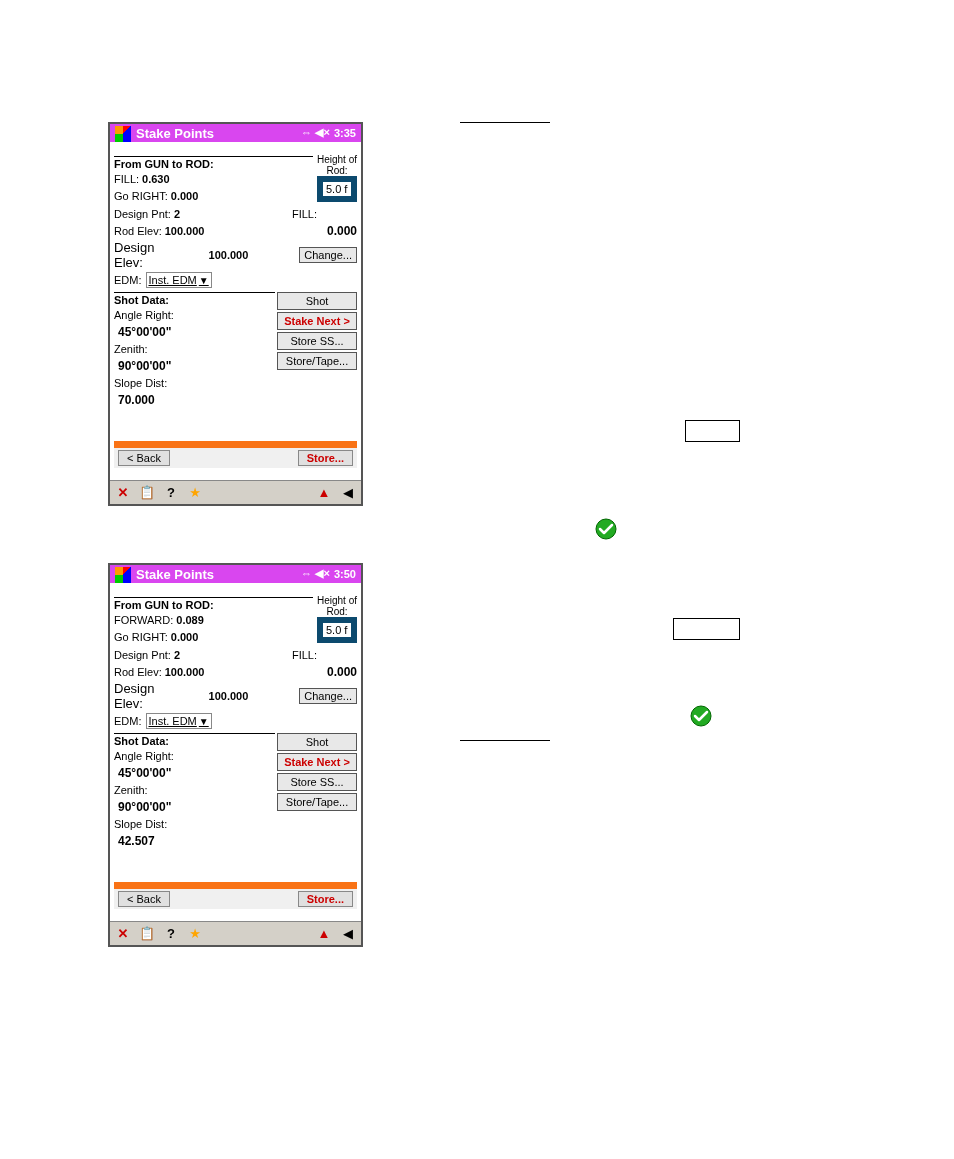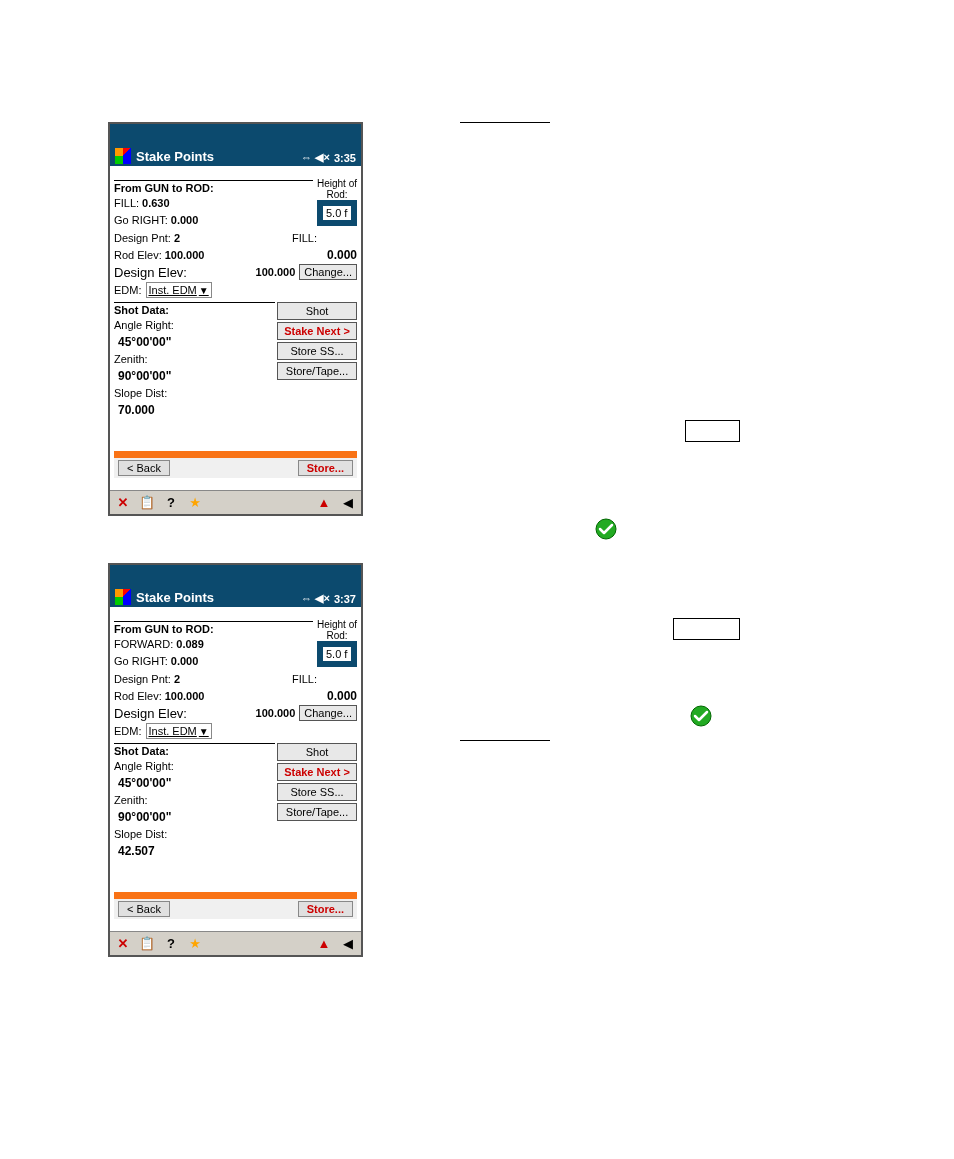--- a/index.html
+++ b/index.html
@@ -16,26 +16,26 @@
     
     .device-window {
       position: absolute;
       width: 255px;
       border: 2px solid #555;
       background: #fff;
     }
 
     
     .title-bar {
-      background: #0c4a6e;
+      background: #d946ef;
       color: #fff;
       display: flex;
-      align-items: flex-end;
+      align-items: flex-start;
       padding: 2px 5px;
-      height: 42px;
+      height: 18px;
       font-size: 13px;
       font-weight: bold;
     }
     .title-bar .win-logo {
       display: inline-block;
       width: 16px;
       height: 16px;
       margin-right: 5px;
       background: linear-gradient(135deg, #f00 0%, #f00 50%, #00f 50%);
       position: relative;
@@ -247,20 +247,21 @@
       padding: 1px 4px;
       cursor: pointer;
       margin-left: 4px;
     }
 
     
     .design-elev-row {
       display: flex;
       align-items: center;
       margin: 1px 0;
+      gap: 47px;
     }
     .shot-angle {
       font-size: 12px;
       font-weight: bold;
       margin-left: 4px;
     }
   </style>
 </head>
 <body>
 
@@ -365,21 +366,21 @@
     <span class="taskbar-icon" style="color:#cc0000;">▲</span>
     <span class="taskbar-icon">◀</span>
   </div>
 </div>
 
 <div class="device-window" style="left: 108px; top: 563px;">
 
   <div class="title-bar">
     <span class="win-logo"></span>
     <span class="title-text">Stake Points</span>
-    <span class="title-icons">⇔ ◀× <span>3:37</span></span>
+    <span class="title-icons">⇔ ◀× <span>3:50</span></span>
   </div>
 
   <div class="device-content">
 
     <div class="top-section">
       <div class="top-left">
         <div class="section-header">From GUN to ROD:</div>
         <div class="row">
           <span class="label">FORWARD:</span>
           <span class="value">0.089</span>

